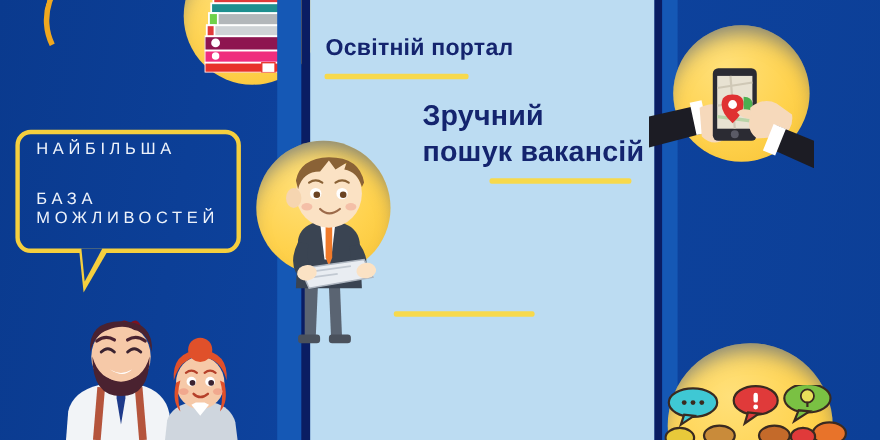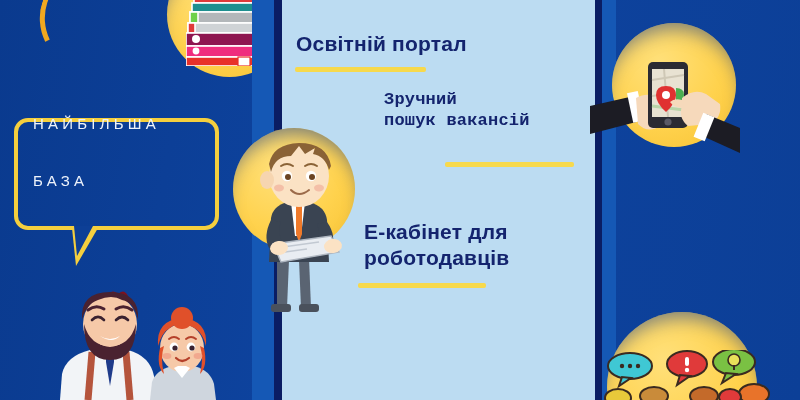--- a/index.html
+++ b/index.html
@@ -57,21 +57,21 @@
   
   .heading {
     position: absolute;
     color: #14246e;
     font-weight: bold;
     letter-spacing: .2px;
     line-height: 1.22;
     white-space: pre-line;
   }
   #h1 { left: 296px; top: 31px;  font-size: 21px; }
-  #h2 { left: 384px; top: 90px;  font-size: 17px; text-align: left; font-family: Liberation Mono, monospace; }
+  #h2 { left: 384px; top: 90px;  font-size: 26px; text-align: left; }
   #h3 { left: 364px; top: 219px; font-size: 21px; }
   #h4 { left: 322px; top: 341px; font-size: 21px; }
 
   .rule {
     position: absolute;
     height: 5px;
     background: #f7d94c;
     border-radius: 2px;
   }
   #r1 { left: 295px; top: 67px;  width: 131px; }
@@ -116,21 +116,21 @@
     border-right: 16px solid transparent;
     border-top: 30px solid #0d3f96;
   }
   .bubble-line {
     position: absolute;
     color: #eef3fb;
     font-size: 15px;
     letter-spacing: 4.2px;
     font-weight: 400;
   }
-  #bl0 { left: 33px;  top: 115px; }
+  #bl0 { left: 33px;  top: 127px; }
   #bl1 { left: 33px;  top: 172px; }
   #bl2 { left: 33px;  top: 190px; }
 
   
   .arc {
     position: absolute;
     left: 40px; top: -36px;
     width: 92px; height: 96px;
     border: 5px solid #f0a81f;
     border-radius: 50%;
@@ -180,22 +180,20 @@
   <div class="panel-edge-navy"></div>
   <div class="band-right-mid"></div>
 
   <div class="heading" id="h1">Освітній портал</div>
   <div class="rule" id="r1"></div>
 
   <div class="heading" id="h2">Зручний
 пошук вакансій</div>
   <div class="rule" id="r2"></div>
 
-  <div class="heading" id="h3">Е-кабінет для
-роботодавців</div>
   <div class="rule" id="r3"></div>
 
 
   <div class="blob" style="left:233px; top:128px; width:122px; height:122px;"></div>
   <div class="blob-scuff" style="left:233px; top:128px; width:122px; height:122px;"></div>
 
   <div class="svg-holder" style="left:243px; top:140px; width:110px; height:180px;">
     <svg width="110" height="180" viewBox="0 0 110 180">
 
       <path d="M34 118 L34 168 L44 168 L46 120 Z" fill="#5a6472"></path>
@@ -303,20 +301,21 @@
       <ellipse cx="14" cy="48" rx="13" ry="9" fill="#e8c93a" stroke="#3a2a20" stroke-width="2"></ellipse>
       <ellipse cx="126" cy="47" rx="11" ry="8" fill="#e03a3a" stroke="#3a2a20" stroke-width="2"></ellipse>
     </svg>
   </div>
 
   <div class="bubble"></div>
   <div class="bubble-tail"></div>
   <div class="bubble-tail-inner"></div>
   <div class="bubble-line" id="bl0">НАЙБІЛЬША</div>
   <div class="bubble-line" id="bl1">БАЗА</div>
+  <div class="bubble-line" id="bl2">МОЖЛИВОСТЕЙ</div>
 
   <div class="svg-holder" style="left:34px; top:290px; width:190px; height:110px;">
     <svg width="190" height="110" viewBox="0 0 190 110">
 
       <path d="M74 6 Q78 -2 84 4 Q90 -2 94 6 Q94 16 84 24 Q74 16 74 6 Z" fill="#7d1220"></path>
 
       <path d="M28 84 Q32 66 56 60 L94 60 Q116 66 120 86 L122 110 L26 110 Z" fill="#f2f4f7"></path>
 
       <path d="M58 62 L54 110" stroke="#b5543c" stroke-width="7" fill="none"></path>
       <path d="M92 62 L96 110" stroke="#b5543c" stroke-width="7" fill="none"></path>

